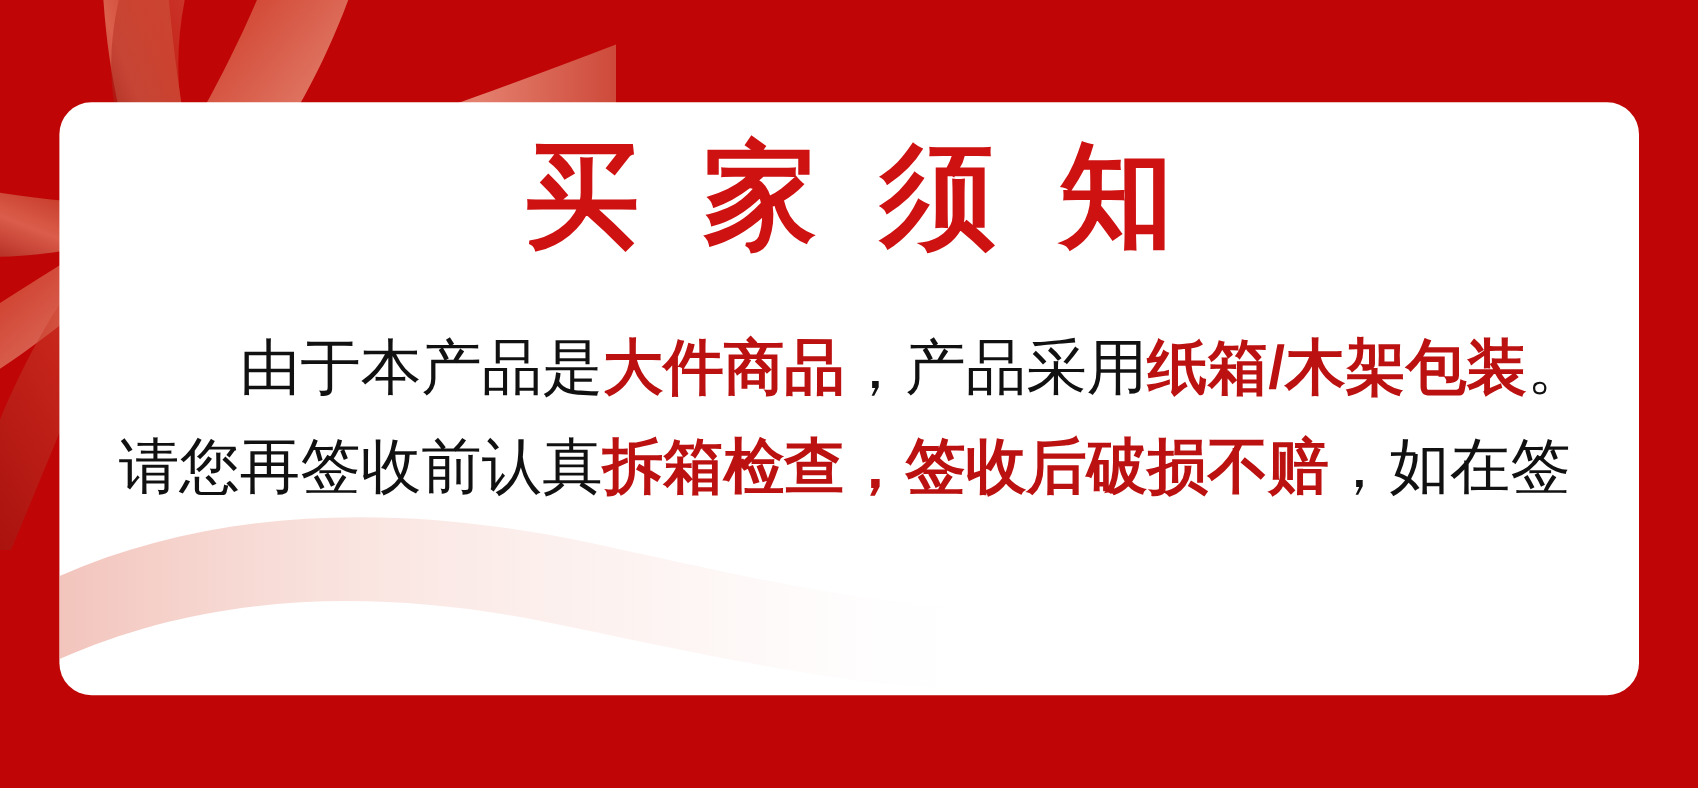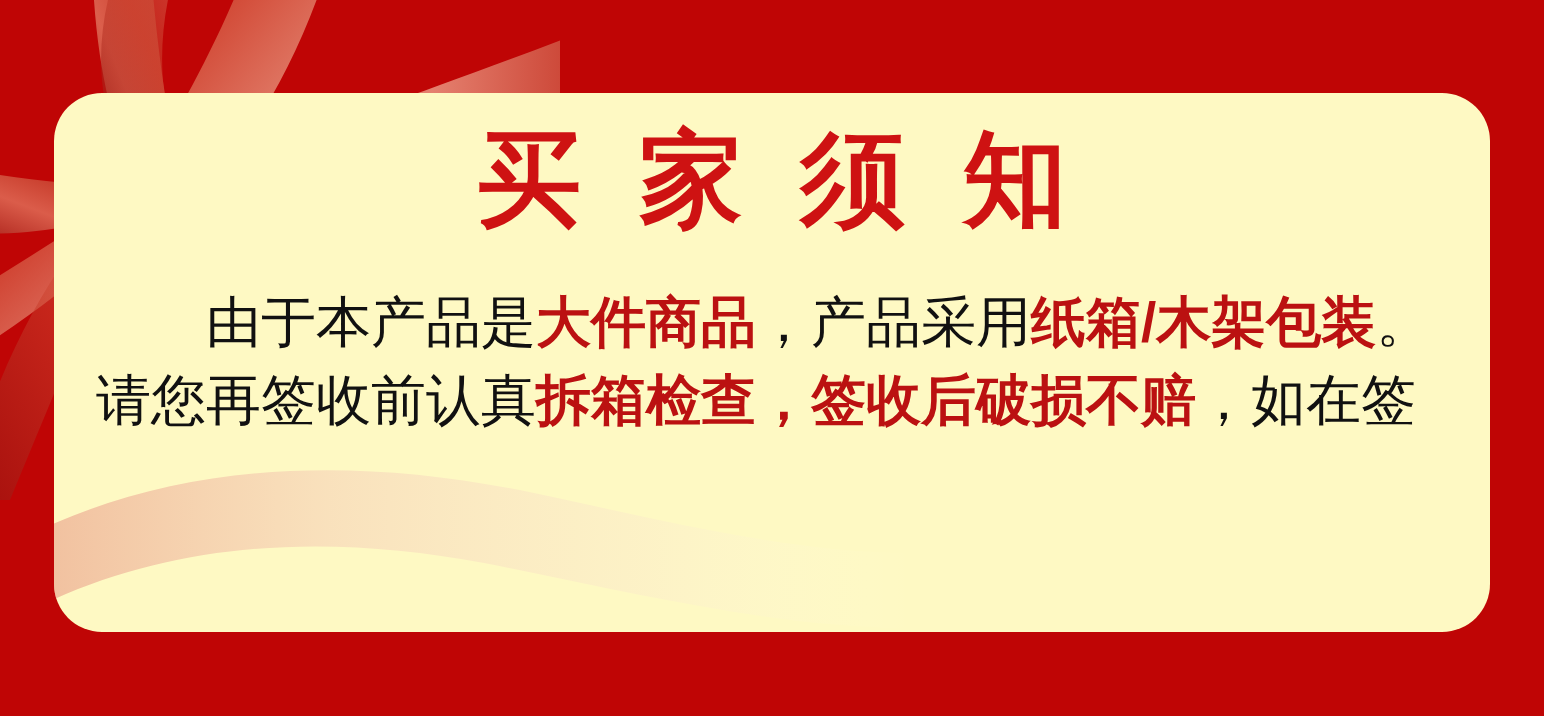--- a/index.html
+++ b/index.html
@@ -56,21 +56,21 @@
     position: absolute;
     left: 42px;
     top: 190px;
     width: 1356px;
     font-size: 55px;
     line-height: 78px;
     color: #111111;
     letter-spacing: 0px;
   }
   #body-text p {
-    margin: 0;
+    margin: 12px;
     white-space: nowrap;
   }
   #body-text p.indent {
     text-indent: 110px;
   }
   .hl {
     color: #bb1111;
     font-weight: bold;
   }
   
@@ -140,21 +140,21 @@
     <path d="M140 200 C 100 280, 60 380, 10 500 L -40 500 C -5 370, 50 260, 125 190 Z" fill="url(#gD)" opacity="0.55"></path>
 
     <path d="M138 198 C 150 260, 150 330, 135 420 L 92 420 C 100 330, 105 255, 122 196 Z" fill="url(#gB)" opacity="0.45"></path>
 
     <circle cx="136" cy="181" r="27" fill="none" stroke="url(#goldG)" stroke-width="9"></circle>
 
     <ellipse cx="136" cy="181" rx="26" ry="24" fill="url(#knotG)"></ellipse>
     <ellipse cx="128" cy="172" rx="11" ry="8" fill="#c0412f" opacity="0.55"></ellipse>
   </svg>
 
-  <div id="card" style="background: #fef9c3;">
+  <div id="card" style="background: #ffffff; border-radius: 29px;">
 
     <svg id="card-sweep" viewBox="0 0 900 210" aria-hidden="true">
       <defs>
         <linearGradient id="sweepG" x1="0" y1="0" x2="1" y2="0">
           <stop offset="0%" stop-color="#e58a7a" stop-opacity="0.55"></stop>
           <stop offset="35%" stop-color="#f2bdb2" stop-opacity="0.40"></stop>
           <stop offset="70%" stop-color="#f7d8d2" stop-opacity="0.22"></stop>
           <stop offset="100%" stop-color="#ffffff" stop-opacity="0"></stop>
         </linearGradient>
       </defs>

